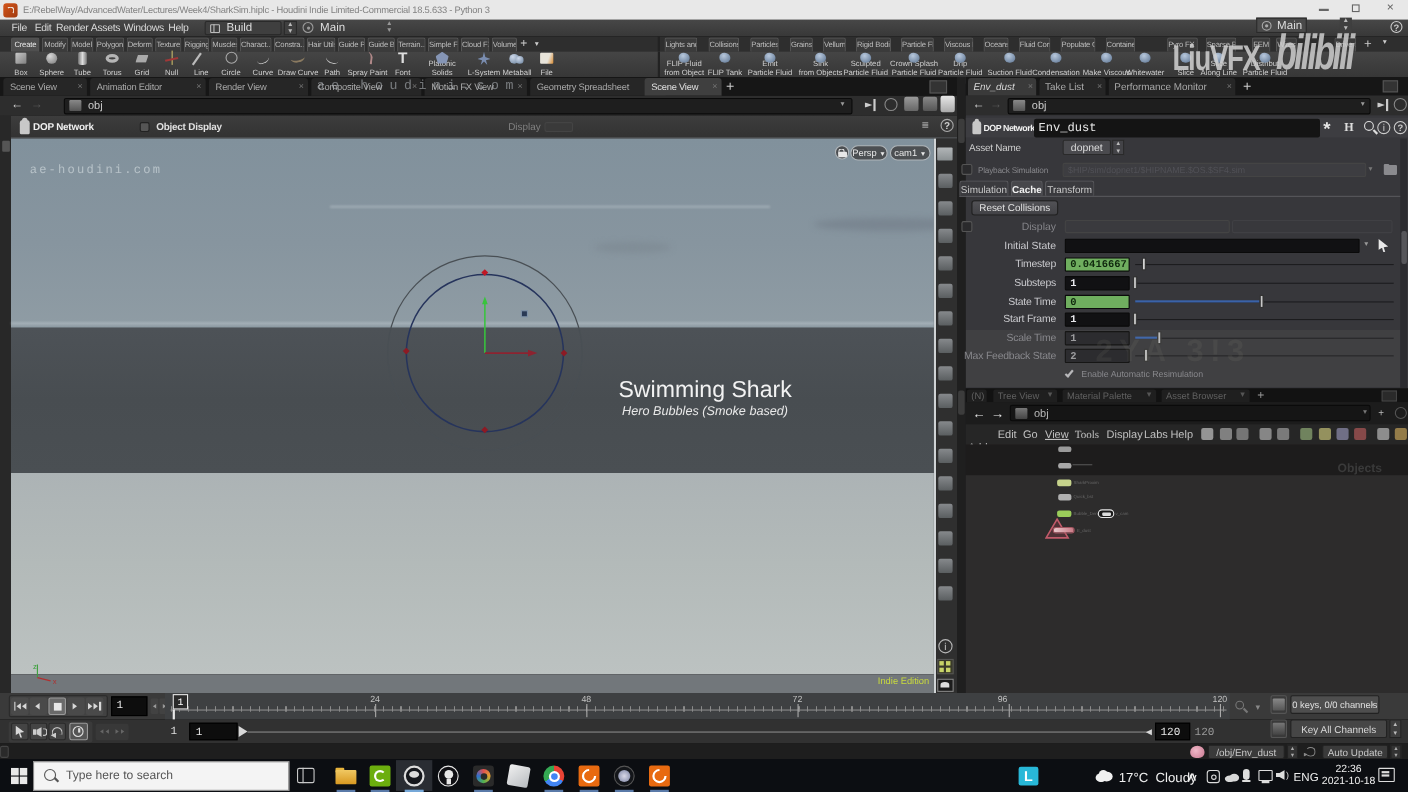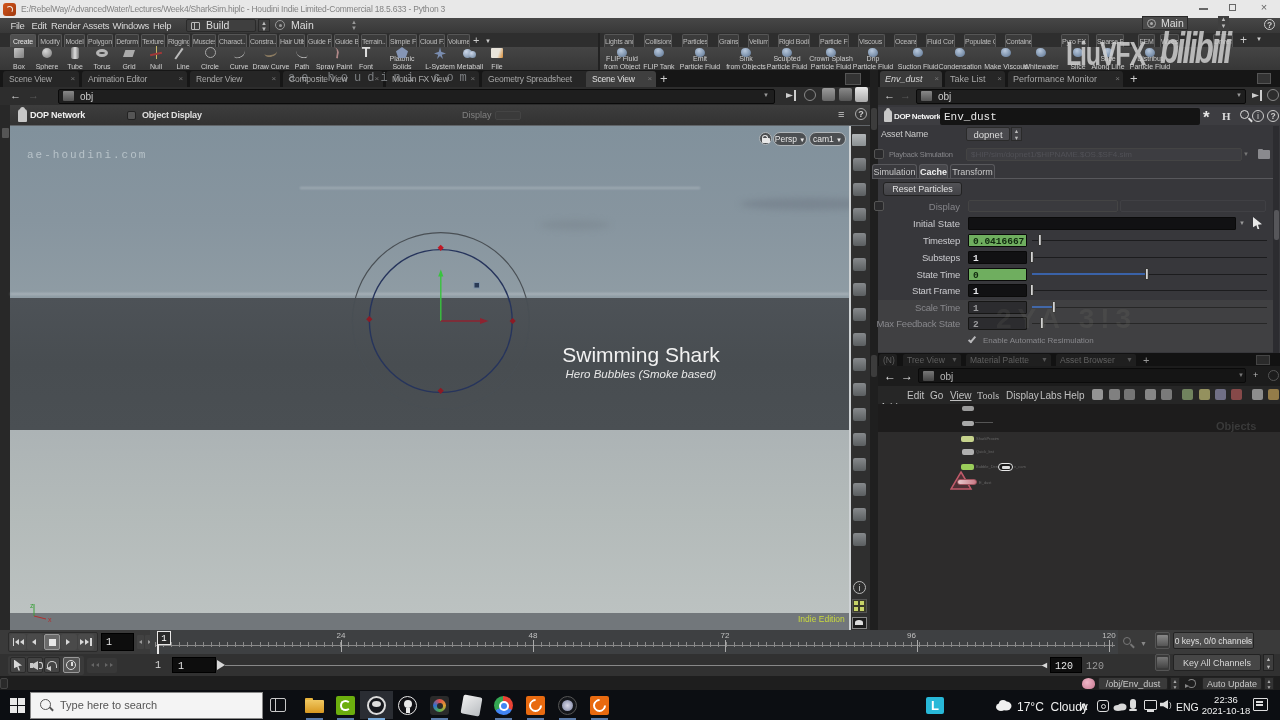--- a/index.html
+++ b/index.html
@@ -282,21 +282,21 @@
 <div class="a" style="left:874px;top:149px;width:10px;height:10px;background:#2a2a2c;border:1px solid #555;border-radius:2px;"></div>
 <div class="a" style="left:889px;top:149px;font-size:7.5px;letter-spacing:-0.2px;color:#86868a;line-height:12px;">Playback Simulation</div>
 <div class="a" style="left:966px;top:148px;width:276px;height:13px;background:#3d3d41;border:1px solid #444;border-radius:2px;font-size:8px;color:#515157;line-height:12px;padding-left:4px;white-space:nowrap;overflow:hidden;">$HIP/sim/dopnet1/$HIPNAME.$OS.$SF4.sim</div>
 <div class="a" style="left:1243px;top:151px;width:8px;height:8px;color:#777;font-size:6px;">▼</div>
 <div class="a" style="left:1258px;top:150px;width:12px;height:9px;background:#8a8a8e;border-radius:1px;"></div>
 <div class="a" style="left:1258px;top:148.5px;width:5px;height:2px;background:#8a8a8e;border-radius:1px 1px 0 0;"></div>
 <div class="a" style="left:872px;top:164px;width:45px;height:14px;background:#3a3a3e;border:1px solid #58585c;border-bottom:none;border-radius:3px 3px 0 0;font-size:9px;font-weight:normal;color:#c8c8c8;text-align:center;line-height:14px;">Simulation</div>
 <div class="a" style="left:919px;top:164px;width:29px;height:14px;background:#47474b;border:1px solid #58585c;border-bottom:none;border-radius:3px 3px 0 0;font-size:9px;font-weight:bold;color:#f0f0f0;text-align:center;line-height:14px;">Cache</div>
 <div class="a" style="left:950px;top:164px;width:45px;height:14px;background:#3a3a3e;border:1px solid #58585c;border-bottom:none;border-radius:3px 3px 0 0;font-size:9px;font-weight:normal;color:#c8c8c8;text-align:center;line-height:14px;">Transform</div>
 <div class="a" style="left:872px;top:178px;width:402px;height:1px;background:#58585c;"></div>
-<div class="a" style="left:883px;top:182px;width:79px;height:14px;background:linear-gradient(#525256,#424246);border:1px solid #222;border-radius:3px;font-size:9px;color:#e0e0e0;text-align:center;line-height:13px;">Reset Particles</div>
+<div class="a" style="left:883px;top:182px;width:79px;height:14px;background:linear-gradient(#525256,#424246);border:1px solid #222;border-radius:3px;font-size:9px;color:#e0e0e0;text-align:center;line-height:13px;">Reset Collisions</div>
 <div class="a" style="left:874px;top:201px;width:10px;height:10px;background:#2a2a2c;border:1px solid #555;border-radius:2px;"></div>
 <div class="a" style="left:868px;top:201px;width:92px;height:12px;font-size:9.5px;color:#85858a;text-align:right;line-height:12px;">Display</div>
 <div class="a" style="left:968px;top:200px;width:150px;height:12px;background:#3a3a3e;border:1px solid #444;border-radius:2px;"></div>
 <div class="a" style="left:1120px;top:200px;width:146px;height:12px;background:#38383c;border:1px solid #404044;border-radius:2px;"></div>
 <div class="a" style="left:868px;top:218px;width:92px;height:12px;font-size:9.5px;color:#cacace;text-align:right;line-height:12px;">Initial State</div>
 <div class="a" style="left:968px;top:217px;width:268px;height:13px;background:#111113;border:1px solid #0a0a0a;border-radius:1px;"></div>
 <div class="a" style="left:1239px;top:220px;width:8px;height:8px;color:#999;font-size:6px;">▼</div>
 <div class="a" style="left:1253px;top:217px;width:9px;height:12px;background:#e8e8e8;clip-path:polygon(0 0,100% 60%,55% 65%,70% 100%,50% 100%,38% 68%,0 85%);"></div>
 <div class="a" style="left:868px;top:235px;width:92px;height:12px;font-size:9.5px;letter-spacing:-0.2px;color:#cacace;text-align:right;line-height:12px;white-space:nowrap;">Timestep</div>
 <div class="a" style="left:968px;top:233.5px;width:59px;height:13px;background:#6fae5f;border:1px solid #0a0a0a;border-radius:1px;font-size:9.5px;color:#10290e;line-height:12px;padding-left:4px;"><span class="mono" style="font-weight:bold;">0.0416667</span></div>

